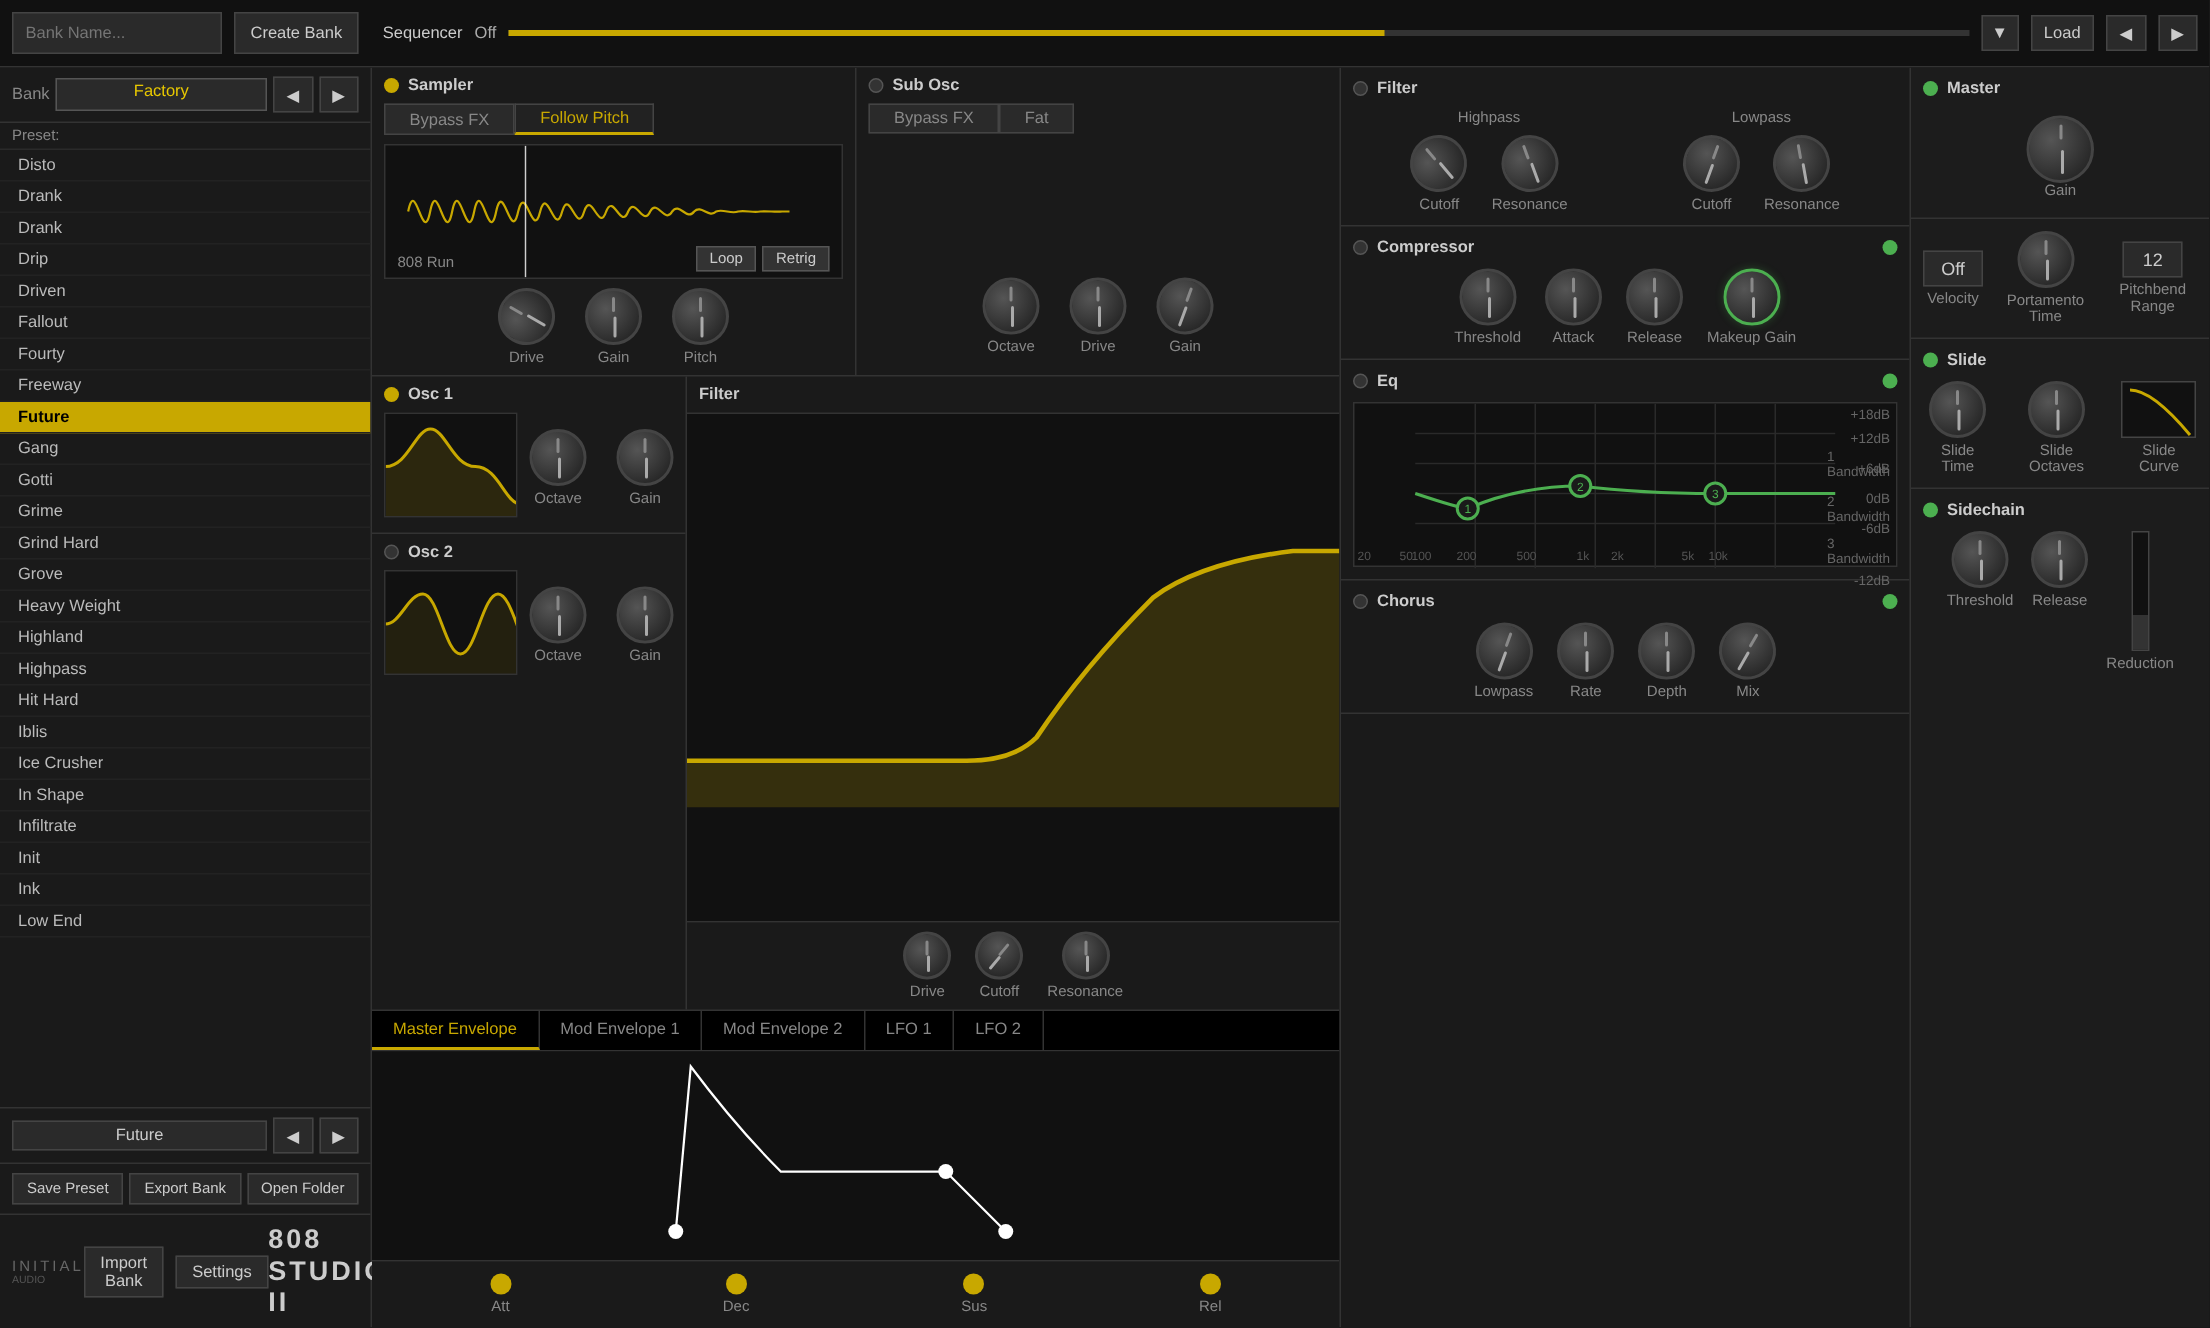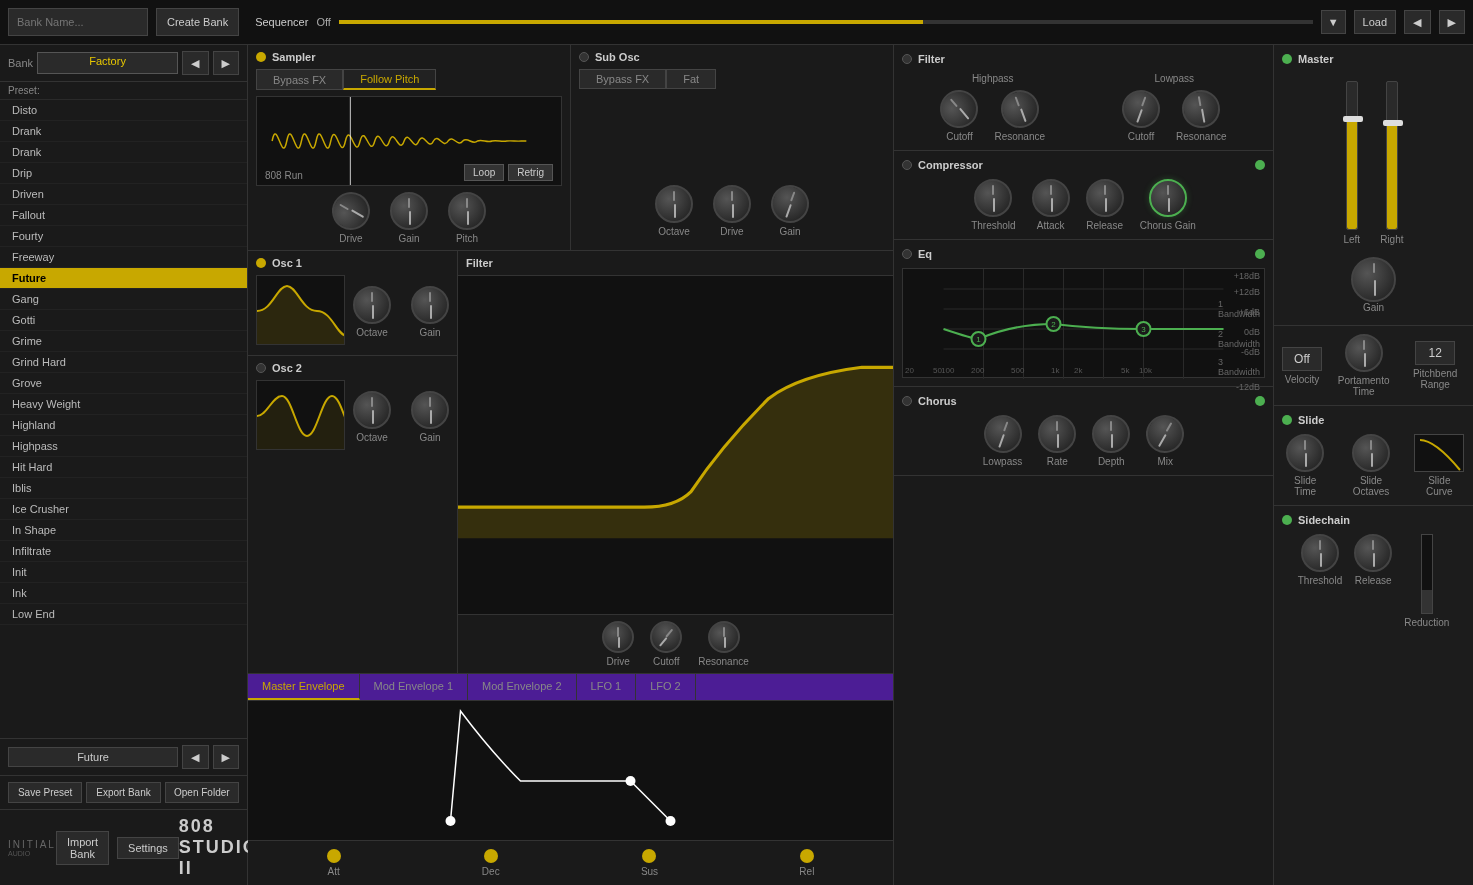--- a/index.html
+++ b/index.html
@@ -348,21 +348,21 @@
     }
 
     
     .envelope-section {
       border-top: 1px solid #333;
       padding: 0;
     }
 
     .env-tabs {
       display: flex;
-      background: #4c1d95;
+      background: #000000;
       border-bottom: 1px solid #333;
     }
     .env-tab {
       padding: 6px 14px;
       color: #888;
       cursor: pointer;
       font-size: 11px;
       border-right: 1px solid #333;
     }
     .env-tab.active {
@@ -1048,21 +1048,21 @@
             <div class="knob-group">
               <div class="knob">
                 <div class="knob-indicator"></div>
               </div>
               <span class="knob-label">Release</span>
             </div>
             <div class="knob-group">
               <div class="knob knob-green">
                 <div class="knob-indicator"></div>
               </div>
-              <span class="knob-label">Chorus Gain</span>
+              <span class="knob-label">Makeup Gain</span>
             </div>
           </div>
         </div>
 
 
         <div class="fx-section">
           <div class="fx-section-header">
             <span class="section-led off"></span>
             <span class="fx-title">Eq</span>
             <span class="section-led green" style="margin-left:auto;"></span>
@@ -1151,36 +1151,20 @@
 
       </div>
 
       <div class="master-panel">
 
         <div class="master-section">
           <div class="fx-section-header">
             <span class="section-led green"></span>
             <span class="fx-title">Master</span>
           </div>
-          <div class="master-faders">
-            <div class="fader-group">
-              <div class="fader-track">
-                <div class="fader-fill" style="height:75%;"></div>
-                <div class="fader-handle" style="bottom:73%;"></div>
-              </div>
-              <span class="fader-label">Left</span>
-            </div>
-            <div class="fader-group">
-              <div class="fader-track">
-                <div class="fader-fill" style="height:72%;"></div>
-                <div class="fader-handle" style="bottom:70%;"></div>
-              </div>
-              <span class="fader-label">Right</span>
-            </div>
-          </div>
 
           <div style="display:flex;flex-direction:column;align-items:center;padding:4px;">
             <div class="knob" style="width:45px;height:45px;">
               <div class="knob-indicator"></div>
             </div>
             <span class="knob-label">Gain</span>
           </div>
         </div>
 
         <div class="velocity-section">

